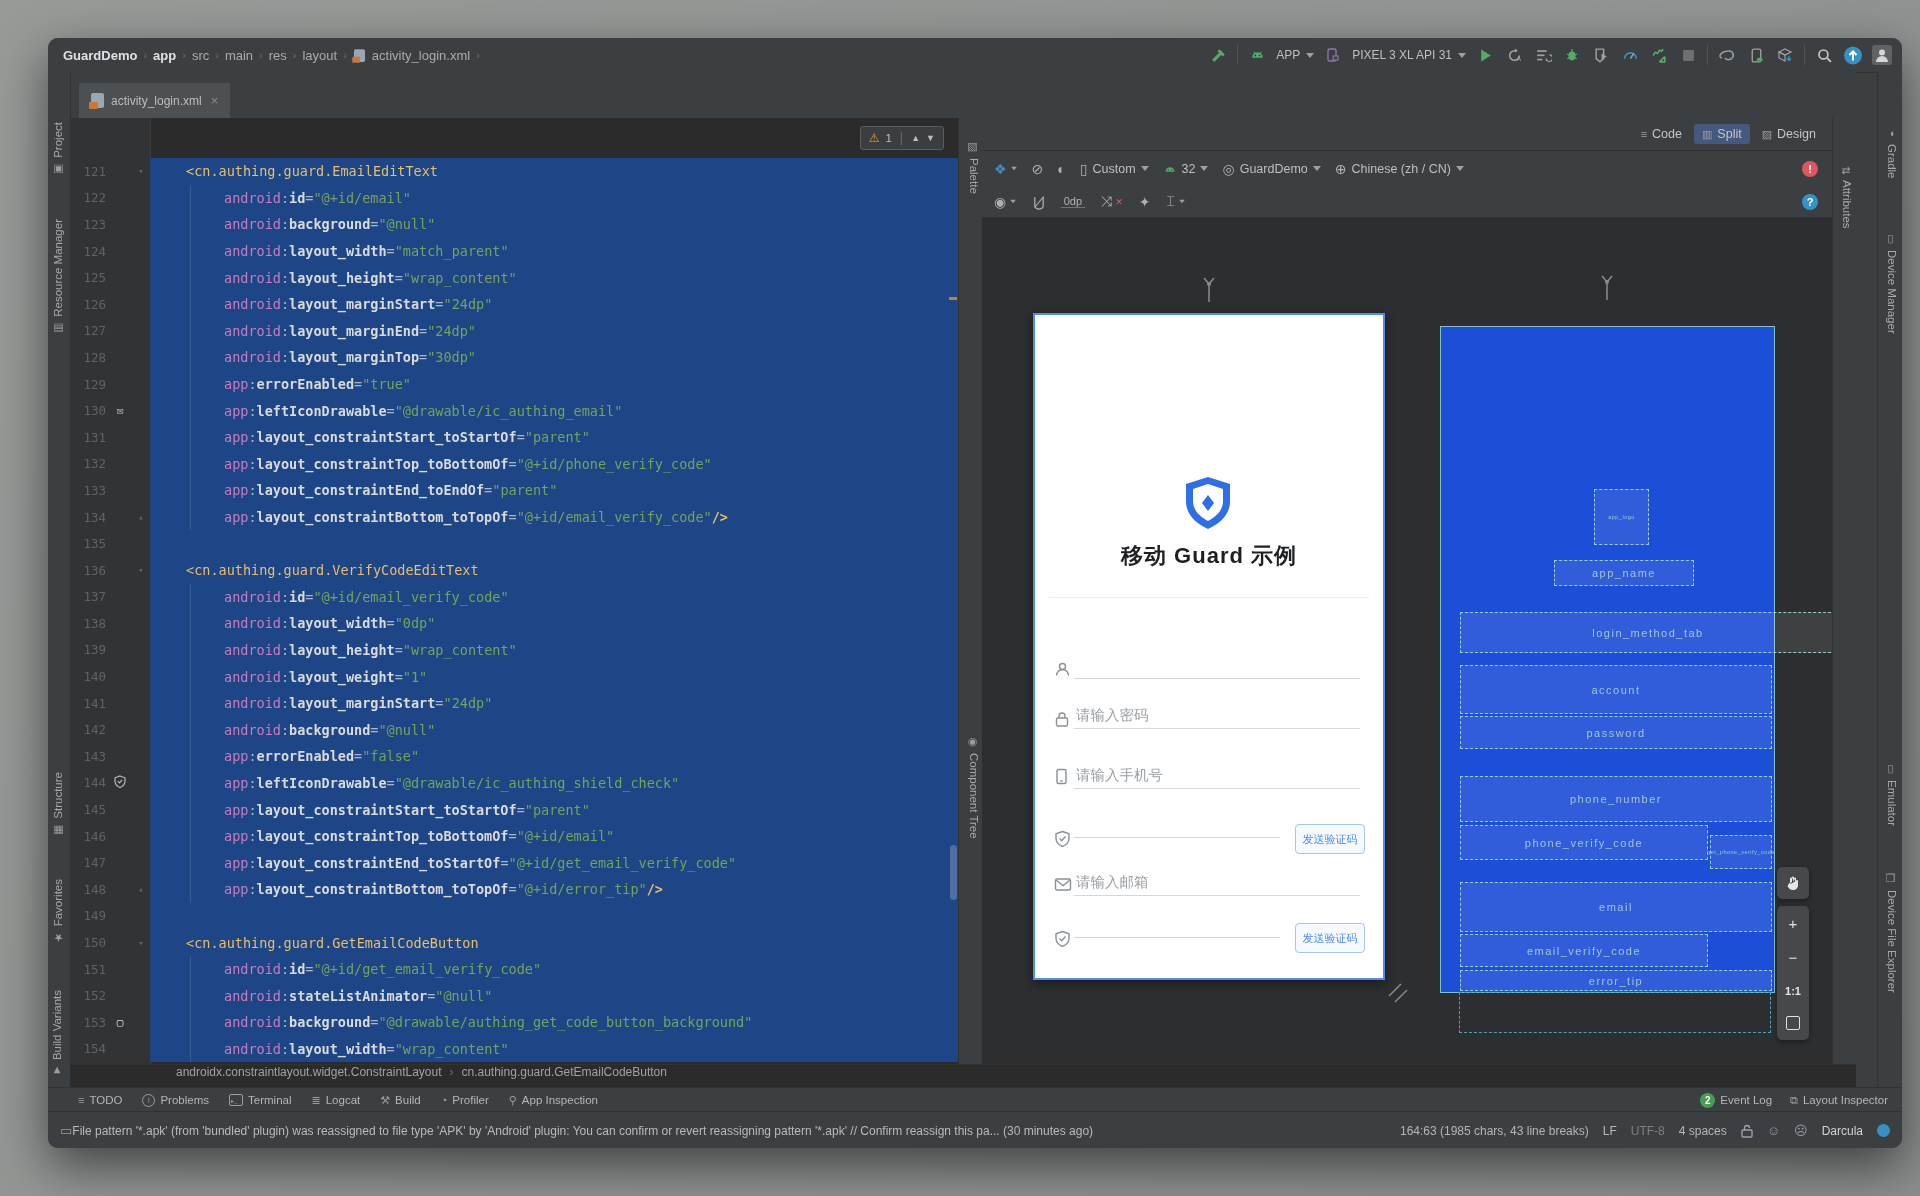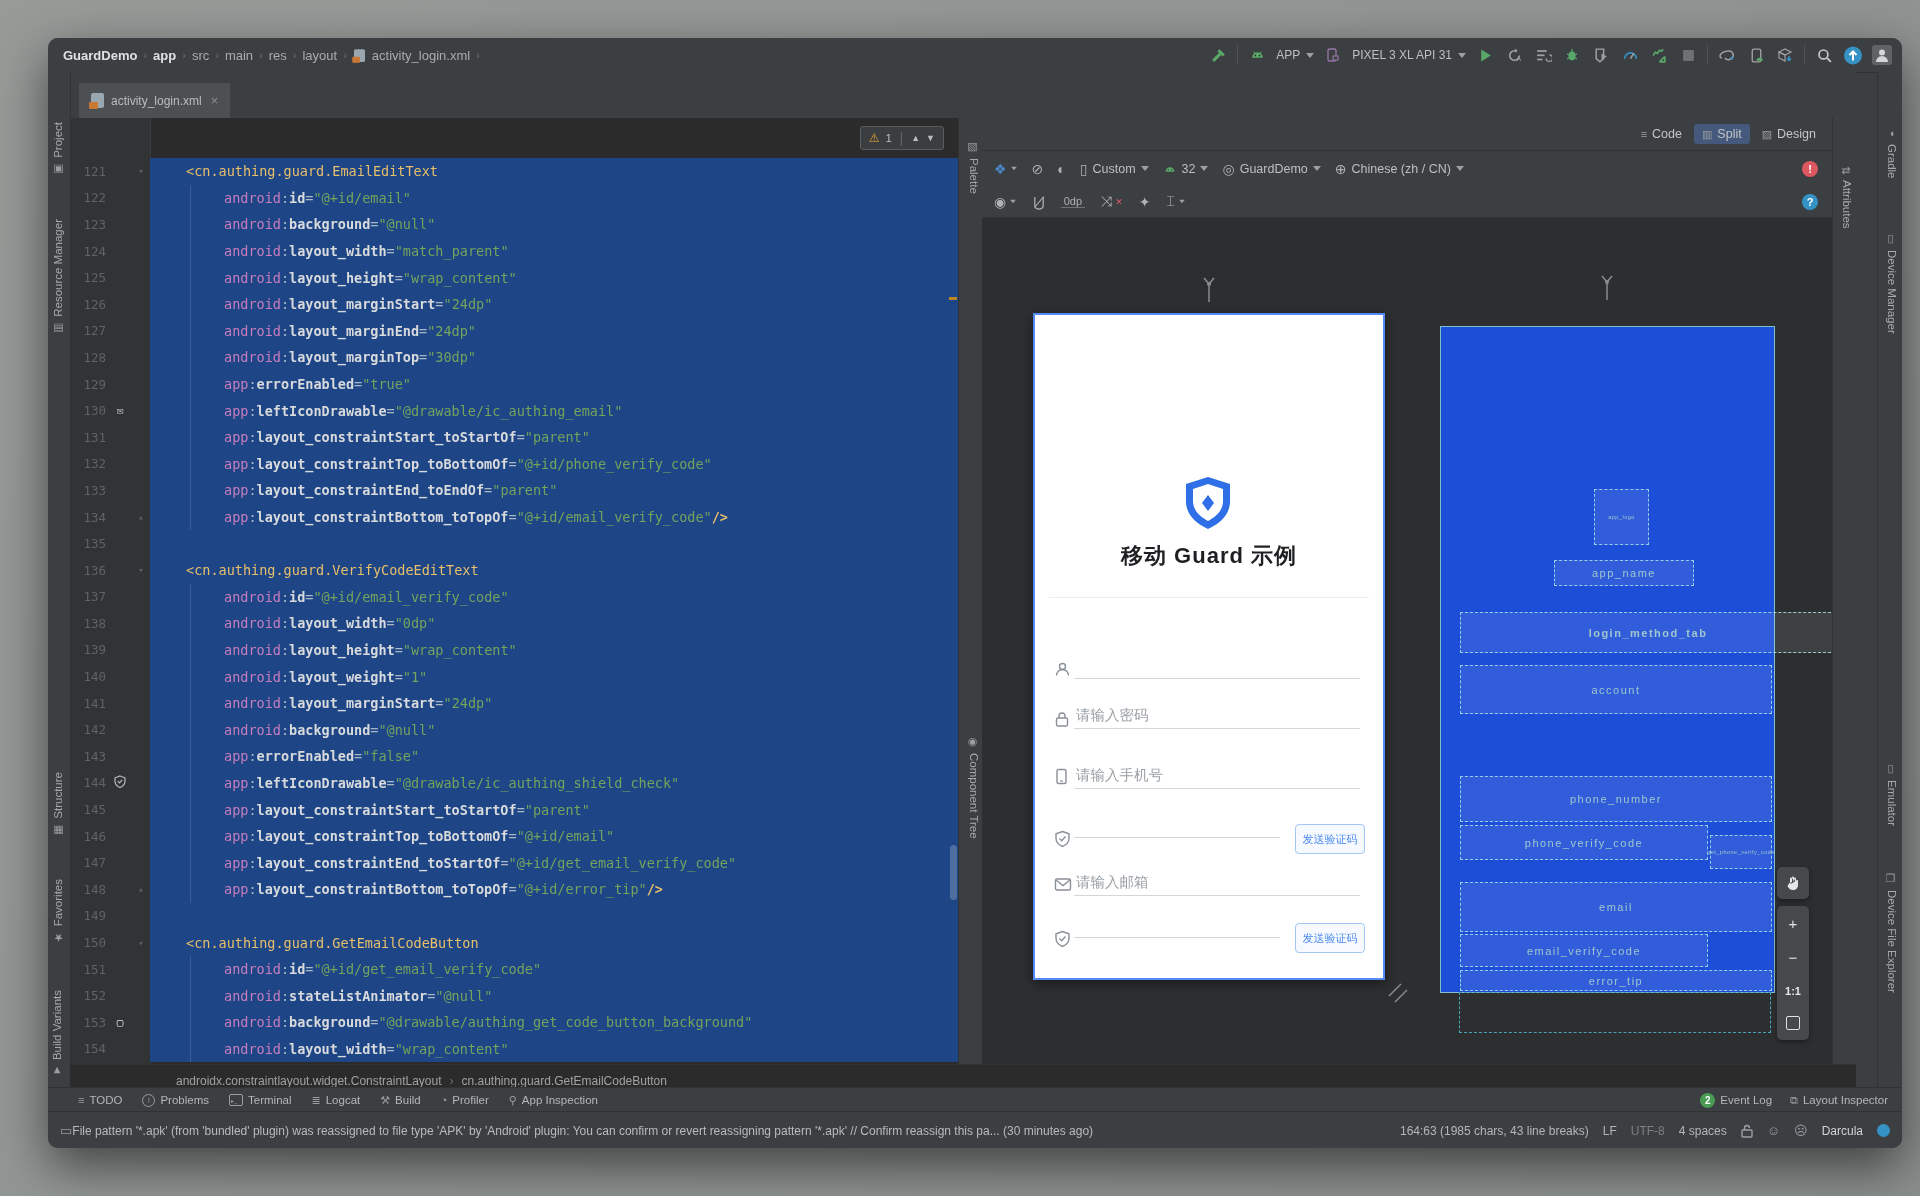--- a/index.html
+++ b/index.html
@@ -81,21 +81,21 @@
   #handbtn{position:absolute;left:795px;top:649px;width:32px;height:32px;background:#46494b;border-radius:5px;display:flex;align-items:center;justify-content:center;color:#e4e6e8;font-size:15px;box-shadow:0 2px 5px rgba(0,0,0,.4);}
   #zoompanel{position:absolute;left:795px;top:688px;width:32px;height:134px;background:#46494b;border-radius:5px;display:flex;flex-direction:column;align-items:center;justify-content:space-around;color:#e4e6e8;box-shadow:0 2px 5px rgba(0,0,0,.4);}
   .zbtn{font-size:15px;line-height:1;color:#dfe1e3;}
   .zratio{font-size:11px;font-weight:bold;}
   .zfit{width:12px;height:12px;border:1.5px solid #dfe1e3;border-radius:2px;position:relative;}
   #dashsel{position:absolute;left:477px;top:774px;width:312px;height:41px;border:1.5px dashed #4aa3b8;box-sizing:border-box;}
   #rszhandle{position:absolute;left:405px;top:764px;width:22px;height:22px;}
   
   #attrstrip{left:1784px;top:80px;width:22px;height:946px;background:#3c3f41;border-left:1px solid #323232;}
   
-  #btm-crumb{left:22px;top:1026px;width:1786px;height:23px;background:#2b2b2b;border-top:1px solid #323232;display:flex;align-items:flex-end;font-size:12px;color:#9fa2a4;}
+  #btm-crumb{left:22px;top:1026px;width:1786px;height:23px;background:#2b2b2b;border-top:1px solid #323232;display:flex;align-items:flex-start;font-size:12px;color:#9fa2a4;}
   #btm-crumb .sep{color:#6f7375;margin:0 8px;}
   #toolwin{left:0;top:1049px;width:100%;height:24px;background:#3c3f41;border-top:1px solid #323232;display:flex;align-items:center;font-size:11.5px;color:#b4b6b8;}
   .twitem{display:flex;align-items:center;gap:5px;margin-right:20px;}
   .twico{color:#9a9da0;font-size:11px;}
   #tw-right{margin-left:auto;display:flex;align-items:center;gap:18px;margin-right:14px;}
   .greenbadge{width:15px;height:15px;border-radius:50%;background:#499c54;color:#fff;font-size:10px;font-weight:bold;display:flex;align-items:center;justify-content:center;}
   #statusbar{left:0;top:1073px;width:100%;height:37px;background:#3c3f41;border-top:1px solid #323232;display:flex;align-items:center;font-size:12px;color:#b4b6b8;}
   #status-right{margin-left:auto;display:flex;align-items:center;gap:14px;margin-right:12px;white-space:nowrap;}
   .dim{color:#7d8082;}
   .face{color:#9da0a8;font-size:13px;}
@@ -643,22 +643,23 @@
                 </svg>
               </span>
               <span class="frow-line" style="top: 622px; width: 206px;"></span>
               <span class="sendbtn" style="top: 608px;">发送验证码</span>
             </div>
       </div>
 
       <div id="phone-b">
             <div class="bpbox" style="left: 153px; top: 162px; width: 55px; height: 56px; font-size: 5.5px; letter-spacing: 0.5px;">app_logo</div>
             <div class="bpbox" style="left: 113px; top: 233px; width: 140px; height: 26px;">app_name</div>
-            <div class="bpbox" style="left: 19px; top: 285px; width: 376px; height: 41px; font-weight: bold;">login_method_tab</div>
+            <div class="bpbox" style="left: 19px; top: 285px; width: 376px; height: 41px;">login_method_tab</div>
             <div class="bpbox" style="left: 19px; top: 338px; width: 312px; height: 49px;">account</div>
+            <div class="bpbox" style="left: 19px; top: 389px; width: 312px; height: 33px;">password</div>
             <div class="bpbox" style="left: 19px; top: 449px; width: 312px; height: 46px;">phone_number</div>
             <div class="bpbox" style="left: 19px; top: 498px; width: 248px; height: 35px;">phone_verify_code</div>
             <div class="bpbox" style="left: 269px; top: 508px; width: 62px; height: 34px; font-size: 5.5px; letter-spacing: 0.5px;">get_phone_verify_code</div>
             <div class="bpbox" style="left: 19px; top: 555px; width: 312px; height: 50px;">email</div>
             <div class="bpbox" style="left: 19px; top: 607px; width: 248px; height: 33px;">email_verify_code</div>
             <div class="bpbox" style="left: 19px; top: 643px; width: 312px; height: 21px;">error_tip</div>
           </div>
 
       <div id="handbtn">
             <svg width="16" height="16" viewBox="0 0 16 16">

